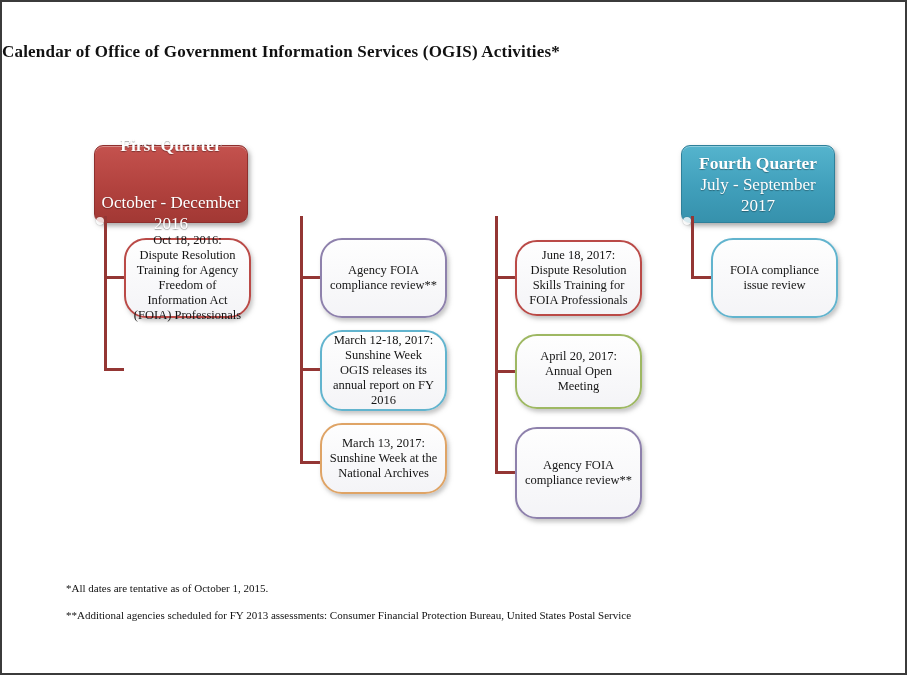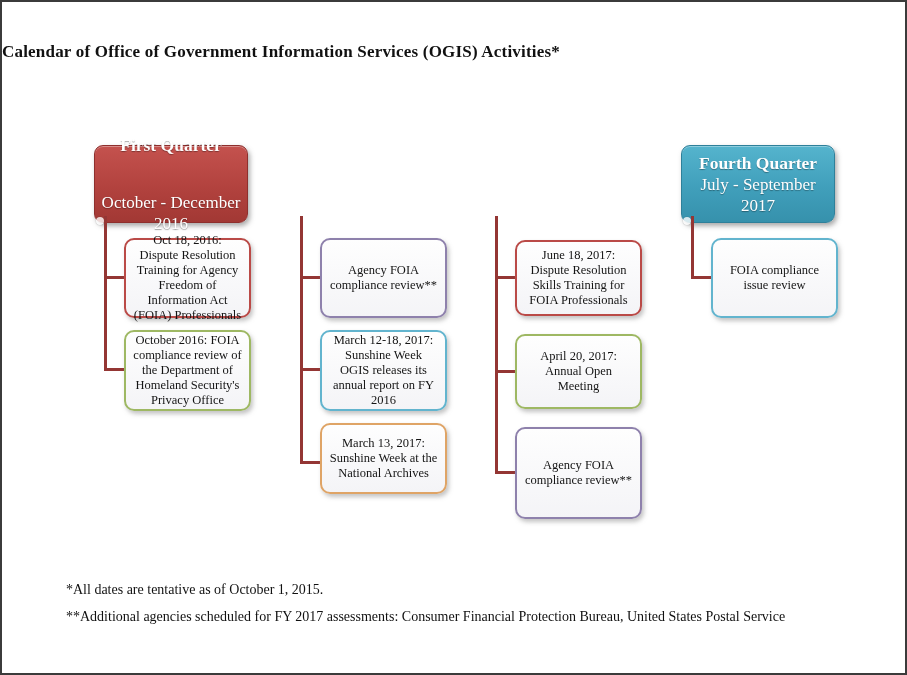--- a/index.html
+++ b/index.html
@@ -57,60 +57,57 @@
     background: rgba(255,255,255,0.8);
     box-shadow: 0 0 1px rgba(0,0,0,0.4);
   }
   .vline, .hline { position: absolute; background: #943634; }
   .vline { width: 3px; }
   .hline { height: 3px; }
   .child {
     position: absolute;
     width: 127px;
     border: 2px solid #999;
-    border-radius: 10px;
+    border-radius: 22px;
     box-sizing: border-box;
     background: linear-gradient(180deg, #fefefe 0%, #f4f4f7 100%);
     display: flex;
     align-items: center;
     justify-content: center;
     text-align: center;
     padding: 16px 7px;
     font-size: 12.5px;
     line-height: 15px;
     color: #141414;
     box-shadow: 2px 3px 4px rgba(140,140,140,0.5);
   }
   .footnote {
     position: absolute;
     left: 64px;
-    font-size: 14px;
+    font-size: 11px;
     color: #111;
   }
 </style>
 </head>
 <body>
 
 <div class="page">
 
   <h1 class="title">Calendar of Office of Government Information Services (OGIS) Activities*</h1>
 
   <div class="qheader q1" style="left:92px">
     <span class="dot"></span>
     <div class="qname">First Quarter</div>
     <div class="qperiod">October - December 2016</div>
   </div>
   <div class="vline" style="left:102px; top:214px; height:154px"></div>
   <div class="hline" style="left:102px; top:274px; width:20px"></div>
   <div class="hline" style="left:102px; top:366px; width:20px"></div>
   <div class="child" style="left: 122px; top: 236px; height: 80px; border-color: rgb(186, 74, 71);">
     <span>Oct 18, 2016: Dispute Resolution Training for Agency Freedom of Information Act (FOIA) Professionals</span>
-  </div>
-  <div class="child" style="left: 122px; top: 328px; height: 81px; border-color: rgb(158, 184, 99);">
-    <span>October 2016: FOIA compliance review of the Department of Homeland Security's Privacy Office</span>
   </div>
 
   <div class="vline" style="left:298px; top:214px; height:247px"></div>
   <div class="hline" style="left:298px; top:274px; width:20px"></div>
   <div class="hline" style="left:298px; top:366px; width:20px"></div>
   <div class="hline" style="left:298px; top:459px; width:20px"></div>
   <div class="child" style="left: 318px; top: 236px; height: 80px; border-color: rgb(142, 129, 172);">
     <span>Agency FOIA compliance review**</span>
   </div>
   <div class="child" style="left: 318px; top: 328px; height: 81px; border-color: rgb(98, 180, 206);">
@@ -139,15 +136,15 @@
     <div class="qname">Fourth Quarter</div>
     <div class="qperiod">July - September 2017</div>
   </div>
   <div class="vline" style="left:689px; top:214px; height:61px"></div>
   <div class="hline" style="left:689px; top:274px; width:20px"></div>
   <div class="child" style="left: 709px; top: 236px; height: 80px; border-color: rgb(98, 180, 206);">
     <span>FOIA compliance issue review</span>
   </div>
 
   <div class="footnote" style="top:580px">*All dates are tentative as of October 1, 2015.</div>
-  <div class="footnote" style="top:607px">**Additional agencies scheduled for FY 2017 assessments: Consumer Financial Protection Bureau, United States Postal Service</div>
+  <div class="footnote" style="top:607px">**Additional agencies scheduled for FY 2013 assessments: Consumer Financial Protection Bureau, United States Postal Service</div>
 
 </div>
 
 </body></html>

